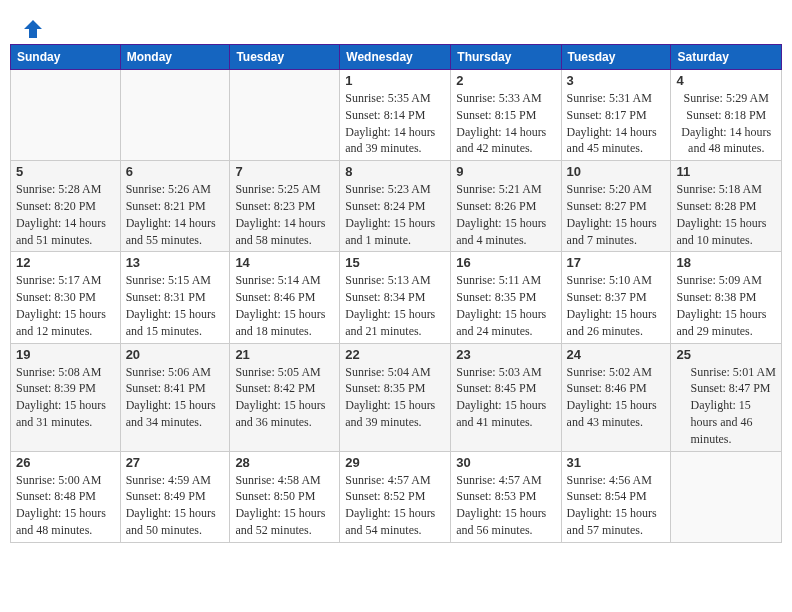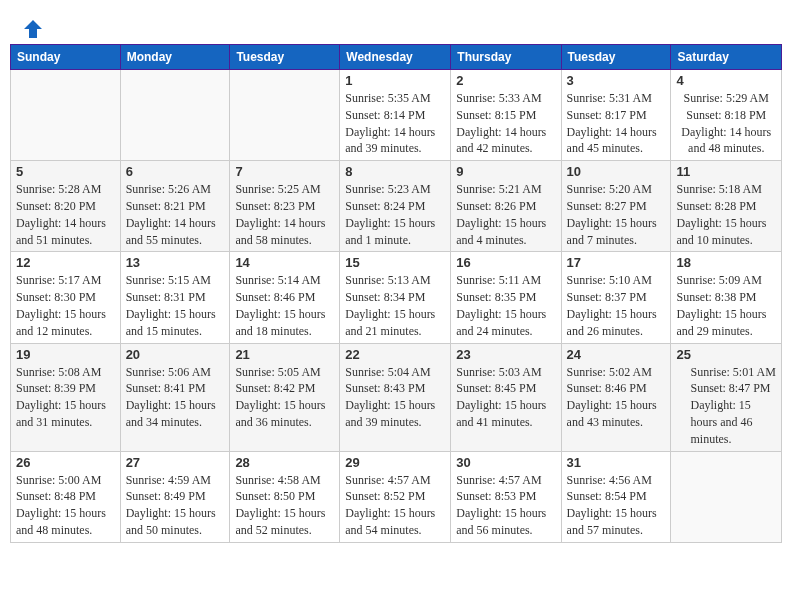--- a/index.html
+++ b/index.html
@@ -241,21 +241,21 @@
         </td>
         <td>
           <span class="day-number">21</span>
           <div class="day-info" style="white-space: pre-line;">Sunrise: 5:05 AM
 Sunset: 8:42 PM
 Daylight: 15 hours and 36 minutes.</div>
         </td>
         <td>
           <span class="day-number">22</span>
           <div class="day-info" style="white-space: pre-line;">Sunrise: 5:04 AM
-Sunset: 8:43 PM
+Sunset: 8:35 PM
 Daylight: 15 hours and 39 minutes.</div>
         </td>
         <td>
           <span class="day-number">23</span>
           <div class="day-info" style="white-space: pre-line;">Sunrise: 5:03 AM
 Sunset: 8:45 PM
 Daylight: 15 hours and 41 minutes.</div>
         </td>
         <td>
           <span class="day-number">24</span>

